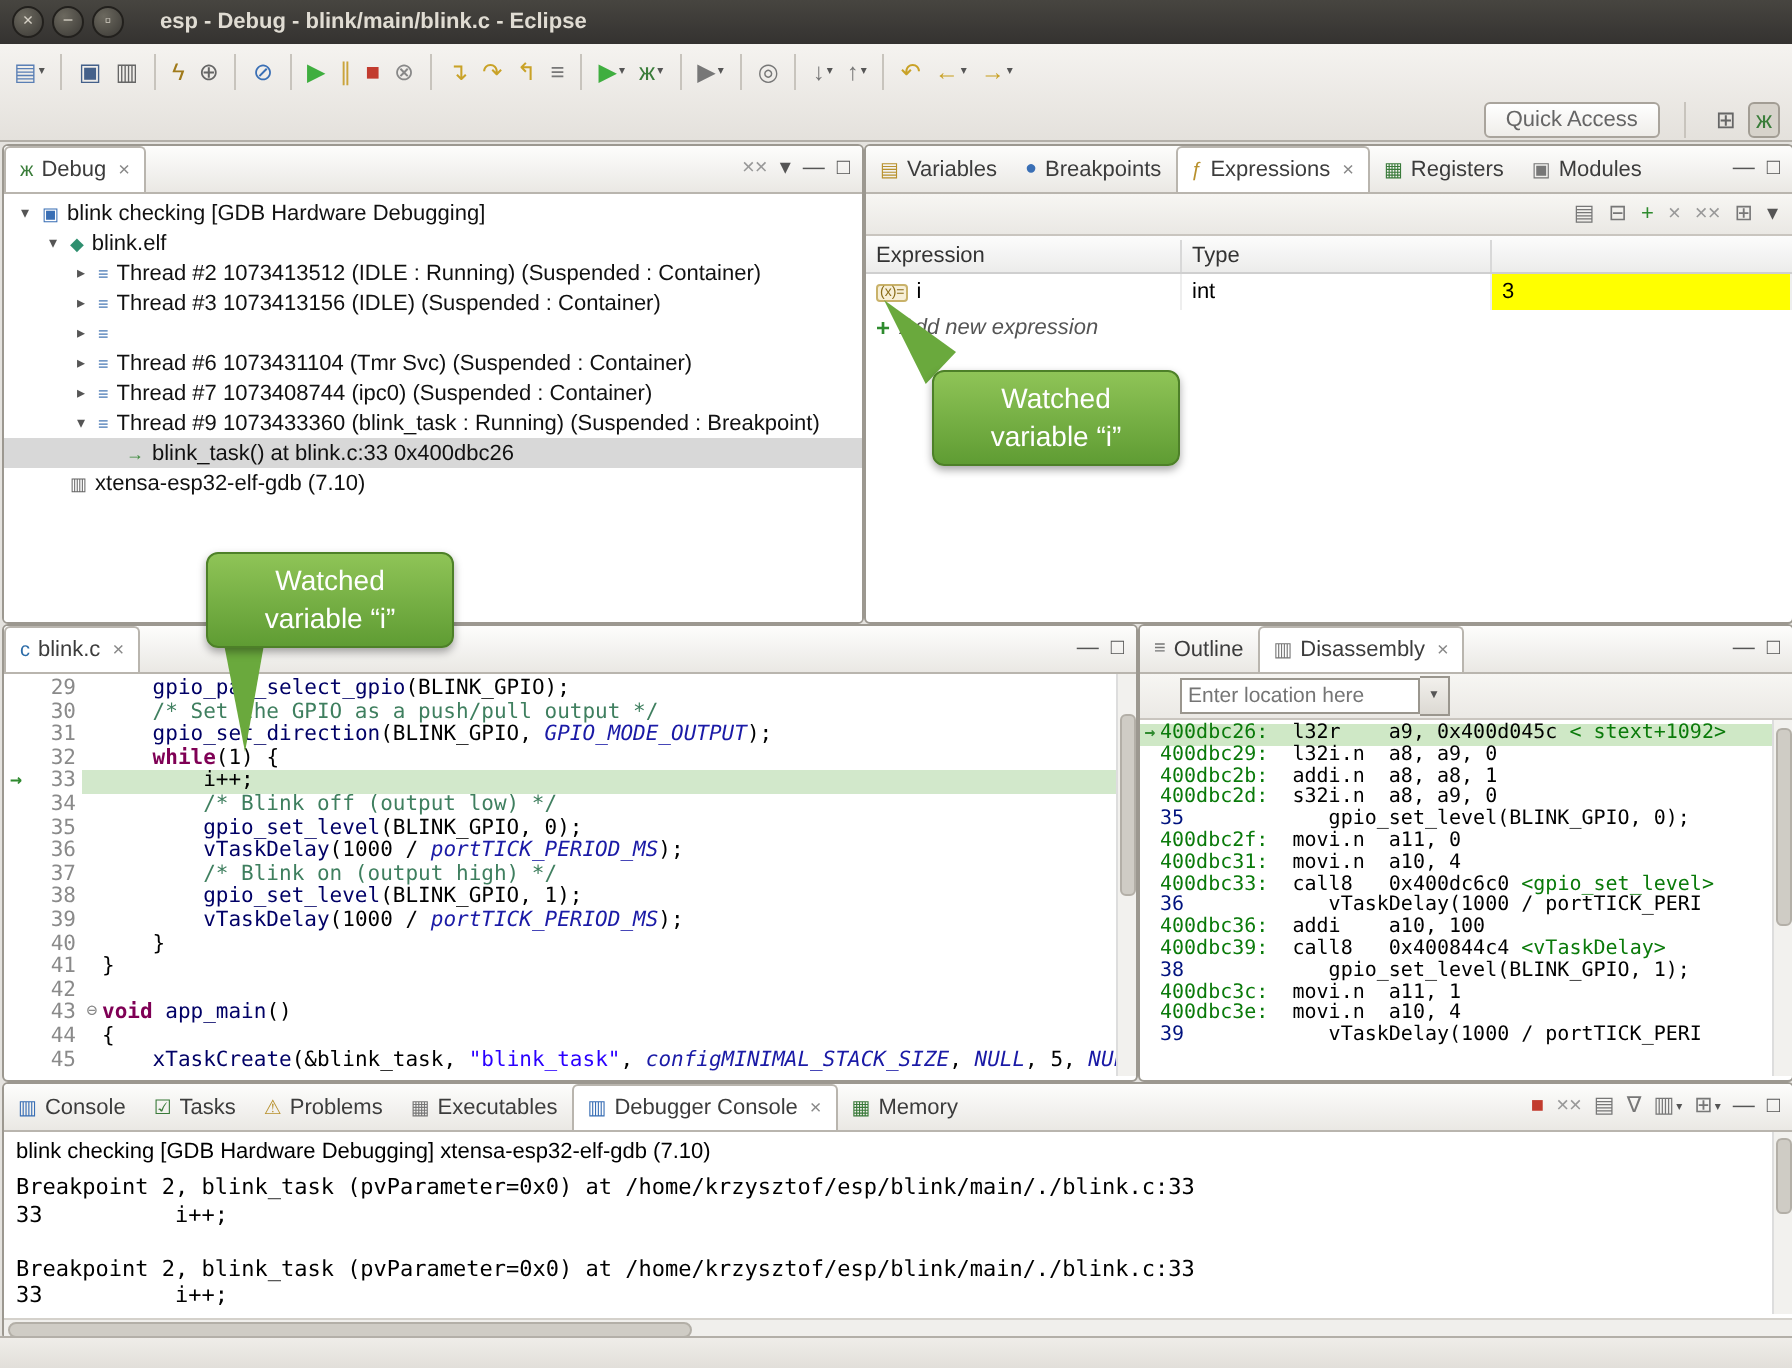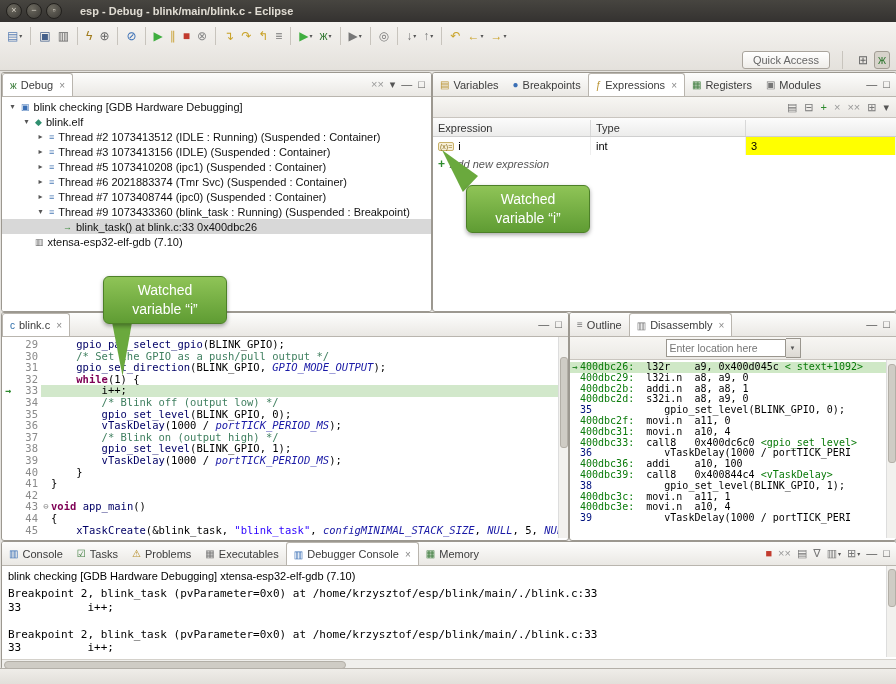--- a/index.html
+++ b/index.html
@@ -69,21 +69,21 @@
   .ann{width:12px;flex:0 0 12px;text-align:center;}
   .ann.arrow{color:#2f8a2f;font-weight:bold;font-size:10px;line-height:11px;}
   .lnum{width:24px;flex:0 0 24px;text-align:right;padding-right:3px;color:#8a8a8a;}
   .fold{width:10px;flex:0 0 10px;color:#888;font-size:9px;text-align:center;line-height:11px;}
   .codetext{white-space:pre;flex:1;}
   .code-row.current .codetext,.code-row.current .fold{background:#d2e8cb;}
   .sp{color:#000;}.sk{color:#7f0055;font-weight:bold;}.sc{color:#3f7f5f;}
   .sm{color:#1a1aa6;font-style:italic;}.sf{color:#000066;}.ss{color:#2a00ff;}
   
   .locrow{height:22px;min-height:22px;background:linear-gradient(#f7f6f3,#ebe9e5);
-    border-bottom:1px solid #c9c5bf;display:flex;align-items:center;padding:0 20px;justify-content:center;}
+    border-bottom:1px solid #c9c5bf;display:flex;align-items:center;padding:0 20px;}
   .locinput{width:112px;height:14px;border:1px solid #9a968e;background:#fff;
     font-family:"Liberation Sans",sans-serif;font-size:10.5px;color:#555;padding:1px 3px;}
   .locdd{width:14px;height:18px;border:1px solid #9a968e;border-left:none;
     background:linear-gradient(#f2f0ec,#dcd9d3);font-size:6px;color:#555;
     display:flex;align-items:center;justify-content:center;}
   .dis-body{flex:1;font-family:"DejaVu Sans Mono",monospace;font-size:10px;
     line-height:10.8px;overflow:hidden;padding-top:2px;}
   .dis-row{display:flex;height:10.8px;}
   .dis-row.current{background:#cfe8c6;}
   .dmark{width:10px;flex:0 0 10px;color:#2f8a2f;font-weight:bold;font-size:9px;text-align:center;line-height:10.5px;}
@@ -272,26 +272,25 @@
           <span class="ttext">Thread #2 1073413512 (IDLE : Running) (Suspended : Container)</span>
         </div>
         <div class="tree-row" style="padding-left: 34px;">
           <span class="twisty">▸</span>
           <span class="ticon" style="color: rgb(74, 122, 181);">≡</span>
           <span class="ttext">Thread #3 1073413156 (IDLE) (Suspended : Container)</span>
         </div>
         <div class="tree-row" style="padding-left: 34px;">
           <span class="twisty">▸</span>
           <span class="ticon" style="color: rgb(74, 122, 181);">≡</span>
-          <span class="ttext">Thread #5 1073410208 (ipc1) (Suspended : Container)</span>
         </div>
         <div class="tree-row" style="padding-left: 34px;">
           <span class="twisty">▸</span>
           <span class="ticon" style="color: rgb(74, 122, 181);">≡</span>
-          <span class="ttext">Thread #6 2021883374 (Tmr Svc) (Suspended : Container)</span>
+          <span class="ttext">Thread #6 1073431104 (Tmr Svc) (Suspended : Container)</span>
         </div>
         <div class="tree-row" style="padding-left: 34px;">
           <span class="twisty">▸</span>
           <span class="ticon" style="color: rgb(74, 122, 181);">≡</span>
           <span class="ttext">Thread #7 1073408744 (ipc0) (Suspended : Container)</span>
         </div>
         <div class="tree-row" style="padding-left: 34px;">
           <span class="twisty">▾</span>
           <span class="ticon" style="color: rgb(74, 122, 181);">≡</span>
           <span class="ttext">Thread #9 1073433360 (blink_task : Running) (Suspended : Breakpoint)</span>

